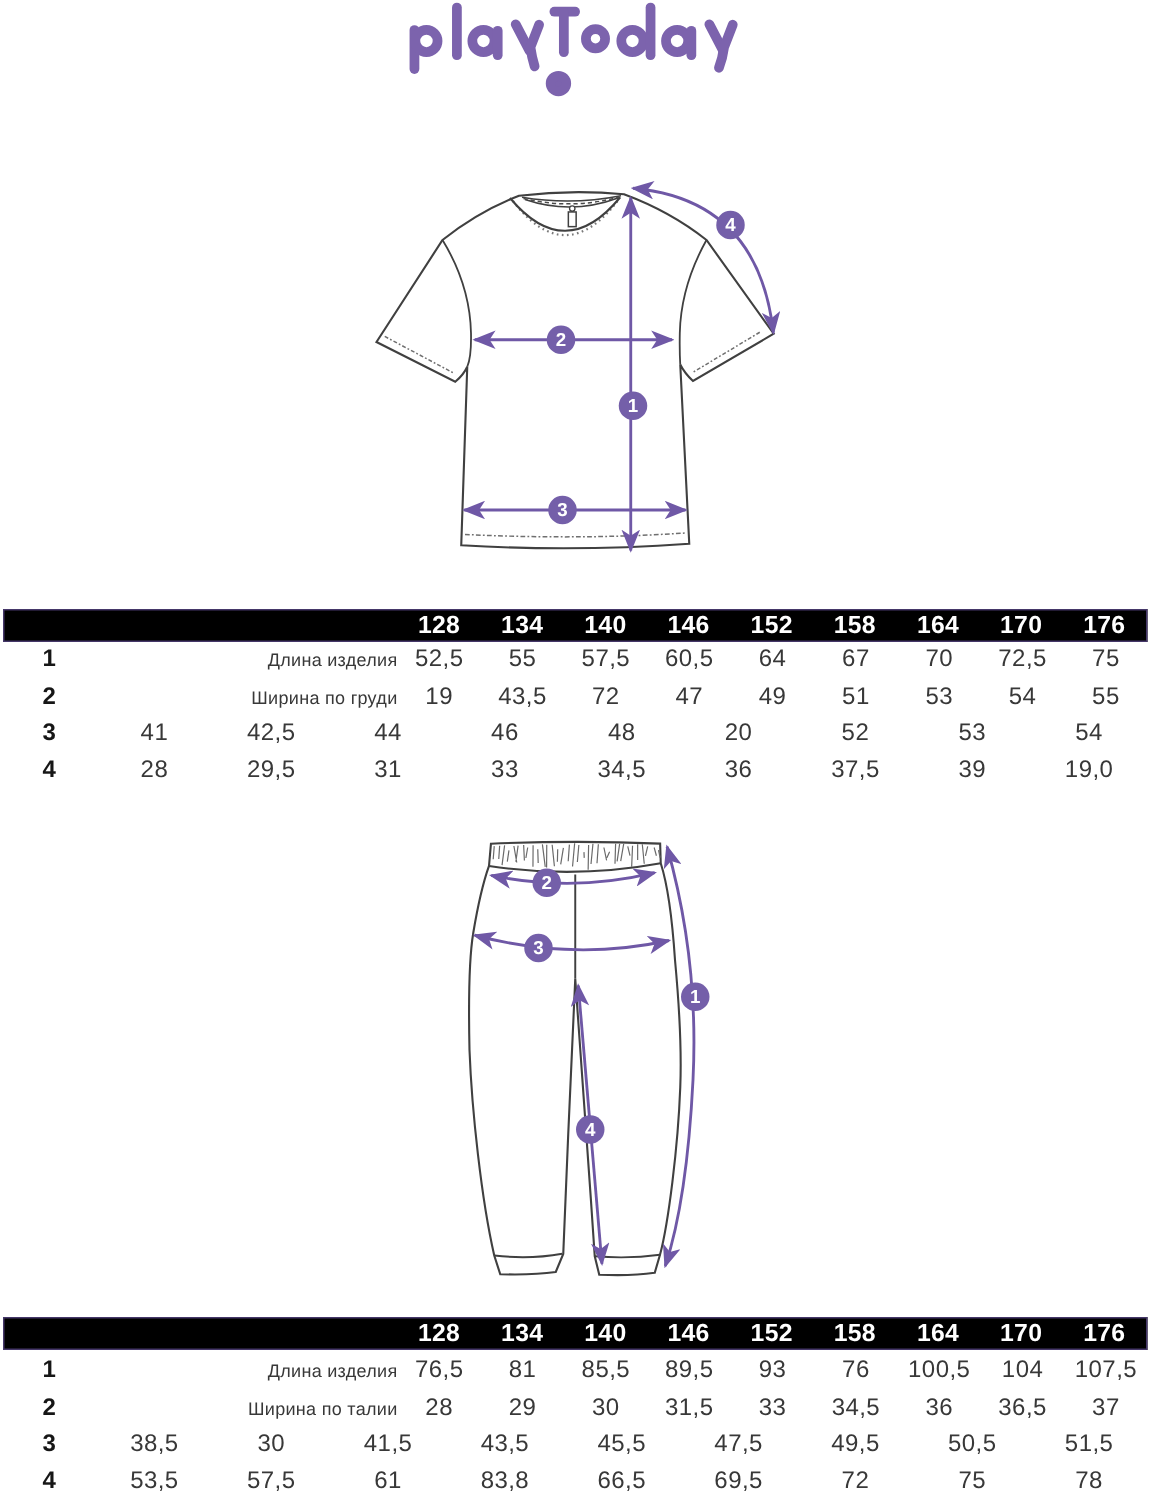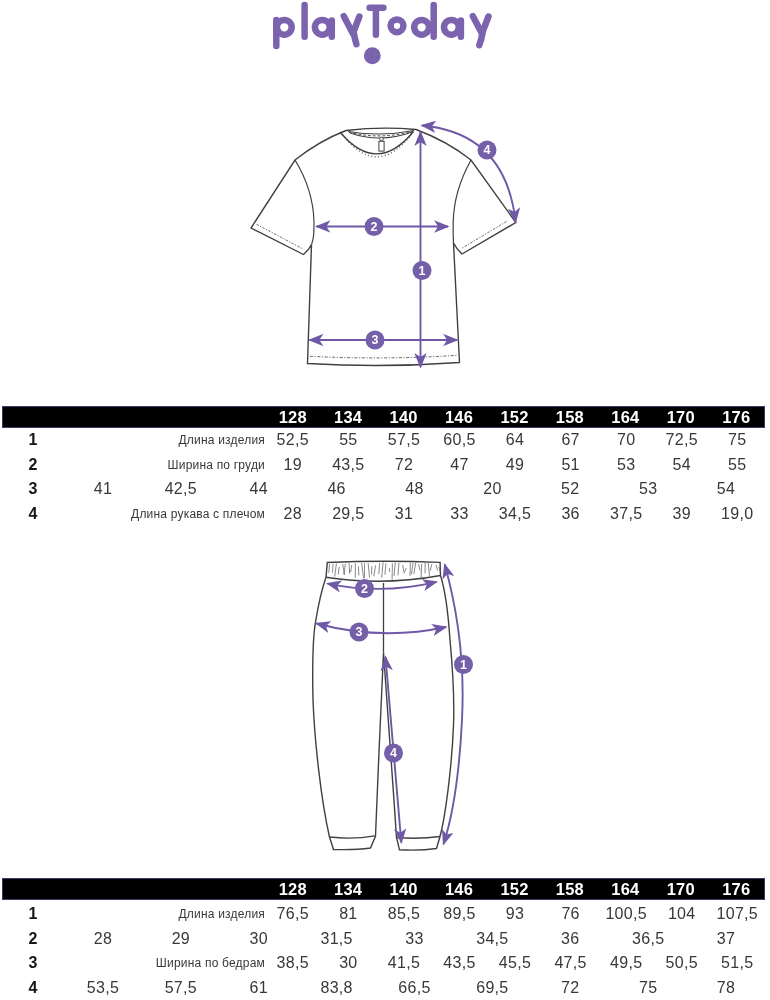--- a/index.html
+++ b/index.html
@@ -143,21 +143,20 @@
       <div class="vc">44</div>
       <div class="vc">46</div>
       <div class="vc">48</div>
       <div class="vc">20</div>
       <div class="vc">52</div>
       <div class="vc">53</div>
       <div class="vc">54</div>
     </div>
 <div class="trow" style="top:501.7px">
       <div class="num">4</div>
-      <div class="lbl">Длина рукава с плечом</div>
       <div class="vc">28</div>
       <div class="vc">29,5</div>
       <div class="vc">31</div>
       <div class="vc">33</div>
       <div class="vc">34,5</div>
       <div class="vc">36</div>
       <div class="vc">37,5</div>
       <div class="vc">39</div>
       <div class="vc">19,0</div>
     </div>
@@ -182,33 +181,33 @@
       <div class="vc">85,5</div>
       <div class="vc">89,5</div>
       <div class="vc">93</div>
       <div class="vc">76</div>
       <div class="vc">100,5</div>
       <div class="vc">104</div>
       <div class="vc">107,5</div>
     </div>
 <div class="trow" style="top:926.4px">
       <div class="num">2</div>
+      <div class="lbl">Ширина по талии</div>
       <div class="vc">28</div>
       <div class="vc">29</div>
       <div class="vc">30</div>
       <div class="vc">31,5</div>
       <div class="vc">33</div>
       <div class="vc">34,5</div>
       <div class="vc">36</div>
       <div class="vc">36,5</div>
       <div class="vc">37</div>
     </div>
 <div class="trow" style="top:951.1px">
       <div class="num">3</div>
-      <div class="lbl">Ширина по бедрам</div>
       <div class="vc">38,5</div>
       <div class="vc">30</div>
       <div class="vc">41,5</div>
       <div class="vc">43,5</div>
       <div class="vc">45,5</div>
       <div class="vc">47,5</div>
       <div class="vc">49,5</div>
       <div class="vc">50,5</div>
       <div class="vc">51,5</div>
     </div>

